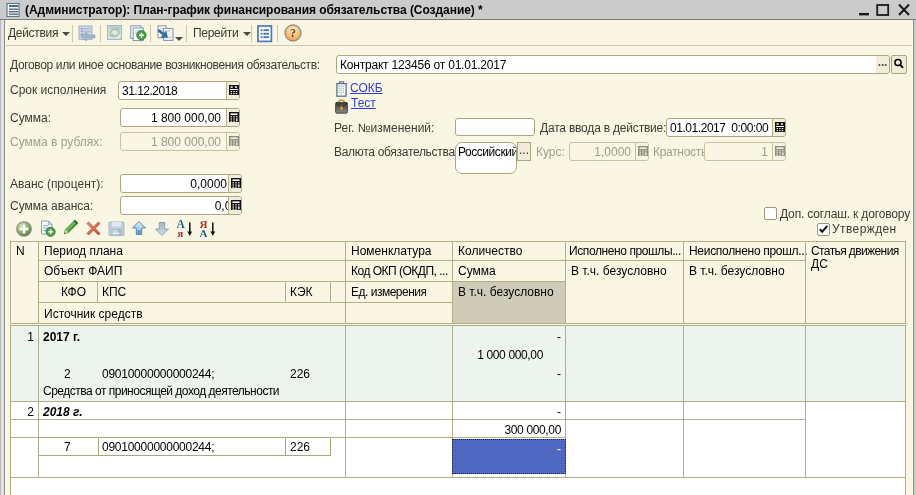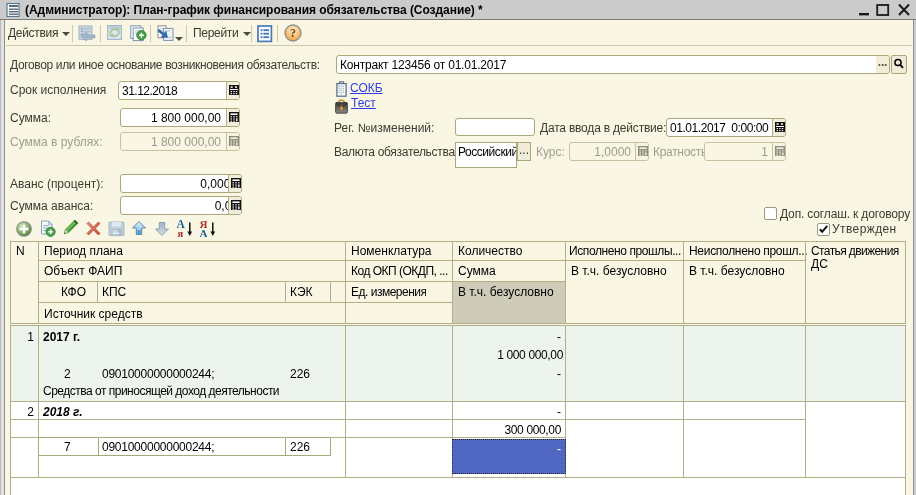--- a/index.html
+++ b/index.html
@@ -254,21 +254,21 @@
           <rect x="1.6" y="6" width="1.4" height="1.1" fill="#fff"></rect>
           <rect x="4.2" y="6" width="1.4" height="1.1" fill="#fff"></rect>
           <rect x="6.8" y="6" width="1.4" height="1.1" fill="#fff"></rect>
           <rect x="1.6" y="8.1" width="1.4" height="1.1" fill="#fff"></rect>
           <rect x="4.2" y="8.1" width="1.4" height="1.1" fill="#fff"></rect>
           <rect x="6.8" y="8.1" width="1.4" height="1.1" fill="#fff"></rect>
         </svg>
       </span></div>
 
   <div class="lbl" style="left:334px;top:145px;letter-spacing:-0.3px">Валюта обязательства:</div>
-  <div class="inp" style="left:455px;top:142px;width:62px;height:26px;border-radius:0;padding:1px 14px 1px 2px;letter-spacing:-0.45px">Российский</div>
+  <div class="inp" style="left:455px;top:142px;width:62px;height:32px;border-radius:7px;padding:1px 14px 1px 2px;letter-spacing:-0.45px">Российский</div>
   <div class="abs" style="left:517px;top:142px;width:14px;height:19px;background:#f0ecd9;border:1px solid #aaa77c;color:#3a3a30;text-align:center;line-height:15px">...</div>
   <div class="lbl-d" style="left:536px;top:145px">Курс:</div>
   <div class="inp-d rt" style="left:569px;top:142px;width:80px;height:19px;padding-right:17px">1,0000<span class="btnzd">
         <svg width="10" height="10" viewBox="0 0 10 10">
           <rect width="10" height="10" fill="#8f8d80"></rect>
           <rect x="1.4" y="1.4" width="7.2" height="1.6" fill="#f7f3e1"></rect>
           <rect x="1.5" y="4.2" width="1.4" height="1.2" fill="#f7f3e1"></rect>
           <rect x="4.3" y="4.2" width="1.4" height="1.2" fill="#f7f3e1"></rect>
           <rect x="7.1" y="4.2" width="1.4" height="1.2" fill="#f7f3e1"></rect>
           <rect x="1.5" y="6.4" width="1.4" height="1.2" fill="#f7f3e1"></rect>
@@ -288,21 +288,21 @@
           <rect x="7.1" y="4.2" width="1.4" height="1.2" fill="#f7f3e1"></rect>
           <rect x="1.5" y="6.4" width="1.4" height="1.2" fill="#f7f3e1"></rect>
           <rect x="4.3" y="6.4" width="1.4" height="1.2" fill="#f7f3e1"></rect>
           <rect x="7.1" y="6.4" width="1.4" height="2.9" fill="#f7f3e1"></rect>
           <rect x="1.5" y="8.6" width="1.4" height="1.2" fill="#f7f3e1"></rect>
           <rect x="4.3" y="8.6" width="1.4" height="1.2" fill="#f7f3e1"></rect>
         </svg>
       </span></div>
 
   <div class="lbl" style="left:10px;top:177px">Аванс (процент):</div>
-  <div class="inp rt" style="left:120px;top:174px;width:122px;height:19px;padding-right:4px">0,0000<span class="btnz">
+  <div class="inp rt" style="left:120px;top:174px;width:122px;height:19px;padding-right:14px">0,0000<span class="btnz">
         <svg width="10" height="10" viewBox="0 0 10 10">
           <rect width="10" height="10" fill="#111"></rect>
           <rect x="1.4" y="1.4" width="7.2" height="1.6" fill="#fff"></rect>
           <rect x="1.5" y="4.2" width="1.4" height="1.2" fill="#fff"></rect>
           <rect x="4.3" y="4.2" width="1.4" height="1.2" fill="#fff"></rect>
           <rect x="7.1" y="4.2" width="1.4" height="1.2" fill="#fff"></rect>
           <rect x="1.5" y="6.4" width="1.4" height="1.2" fill="#fff"></rect>
           <rect x="4.3" y="6.4" width="1.4" height="1.2" fill="#fff"></rect>
           <rect x="7.1" y="6.4" width="1.4" height="2.9" fill="#fff"></rect>
           <rect x="1.5" y="8.6" width="1.4" height="1.2" fill="#fff"></rect>
@@ -479,21 +479,21 @@
       <div class="tline" style="left: 28px; top: 84px; width: 1px; height: 77px;"></div>
       <div class="tline" style="left: 335px; top: 84px; width: 1px; height: 77px;"></div>
       <div class="tline" style="left: 442px; top: 84px; width: 1px; height: 77px;"></div>
       <div class="tline" style="left: 555px; top: 84px; width: 1px; height: 77px;"></div>
       <div class="tline" style="left: 673px; top: 84px; width: 1px; height: 77px;"></div>
       <div class="tline" style="left: 795px; top: 84px; width: 1px; height: 77px;"></div>
       <div class="tline" style="left: 895px; top: 84px; width: 1px; height: 77px;"></div>
       <div class="tcell" style="left: 4px; top: 89px; width: 20px; text-align: right;">1</div>
       <div class="tcell" style="left: 33px; top: 89px; font-weight: bold;">2017 г.</div>
       <div class="tcell" style="left: 442px; top: 89px; width: 109px; text-align: right;">-</div>
-      <div class="tcell" style="left: 442px; top: 107px; width: 111px; text-align: right; letter-spacing: -0.35px;">1 000 000,00</div>
+      <div class="tcell" style="left: 442px; top: 107px; width: 91px; text-align: right; letter-spacing: -0.35px;">1 000 000,00</div>
       <div class="tcell" style="left: 54px; top: 126px;">2</div>
       <div class="tcell" style="left: 92px; top: 126px; letter-spacing: -0.25px;">09010000000000244;</div>
       <div class="tcell" style="left: 280px; top: 126px;">226</div>
       <div class="tcell" style="left: 442px; top: 126px; width: 109px; text-align: right;">-</div>
       <div class="tcell" style="left: 33px; top: 143px; letter-spacing: -0.5px;">Средства от приносящей доход деятельности</div>
       <div class="tline" style="left: 0px; top: 161px; width: 1px; height: 76px;"></div>
       <div class="tline" style="left: 28px; top: 161px; width: 1px; height: 76px;"></div>
       <div class="tline" style="left: 335px; top: 161px; width: 1px; height: 76px;"></div>
       <div class="tline" style="left: 442px; top: 161px; width: 1px; height: 76px;"></div>
       <div class="tline" style="left: 555px; top: 161px; width: 1px; height: 76px;"></div>

